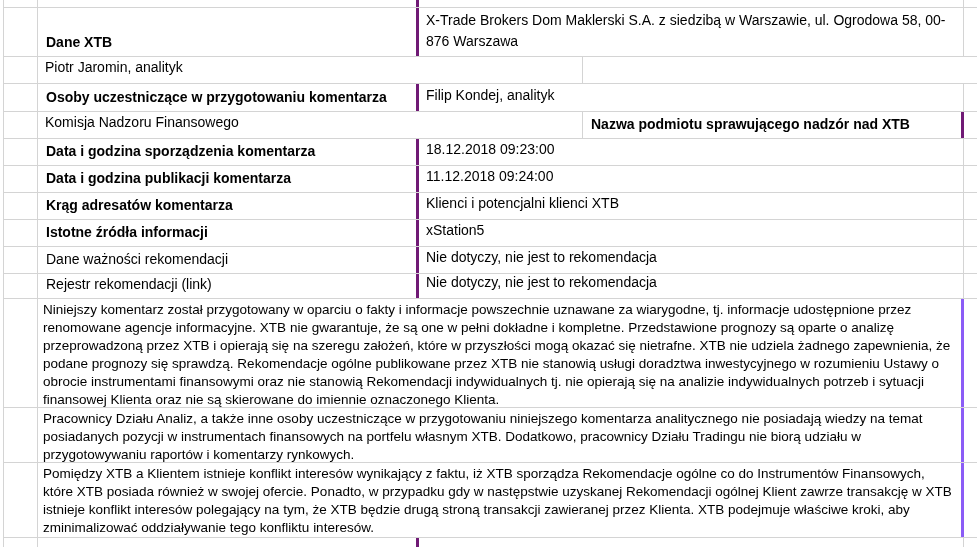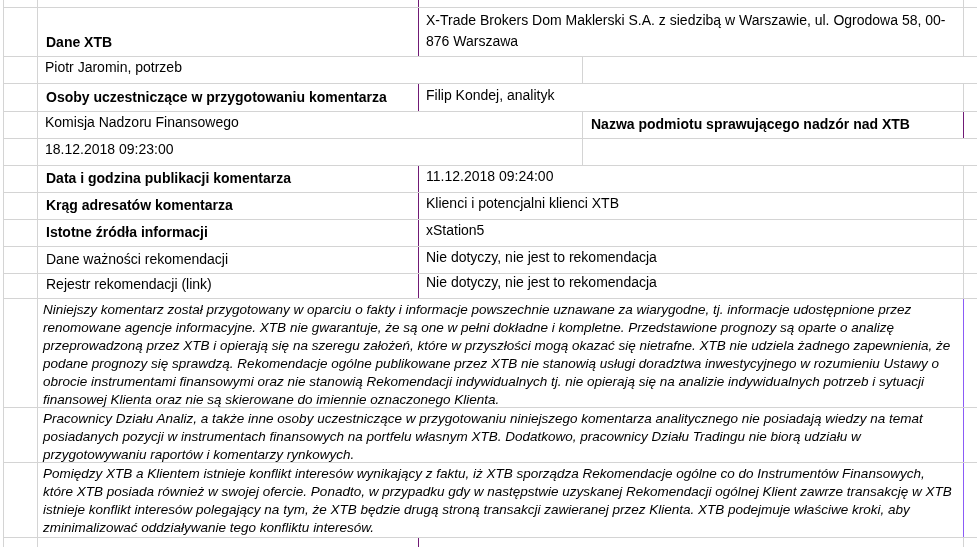--- a/index.html
+++ b/index.html
@@ -10,37 +10,36 @@
     color:#000000;
     font-family:"Liberation Sans",sans-serif;
     overflow:hidden;
   }
   .grid{position:absolute;left:3px;top:0;width:974px;}
   .row{display:flex;box-sizing:border-box;border-bottom:1px solid #d4d4d4;}
   .row:last-child{border-bottom:none;}
   .cell{box-sizing:border-box;flex:none;}
   .a{width:35px;border-left:1px solid #d4d4d4;border-right:1px solid #d4d4d4;}
   .b{
-    width:381px;border-right:1px solid #701a75;
+    width:381px;border-right:3px solid #701a75;
     display:flex;align-items:flex-end;
     padding:0 4px 6px 8px;
     font-size:14px;line-height:15px;
   }
   .c{
     width:545px;border-right:1px solid #d4d4d4;
     display:flex;align-items:flex-end;
     padding:0 6px 5px 7px;
     font-size:14px;line-height:21px;
   }
   .addr{padding-right:14px;padding-bottom:4px;}
   .boldlabel{font-weight:bold;}
   .tail{flex:1;}
   .p{
-    width:926px;border-right:1px solid #8b5cf6;
-    font-style:italic;
+    width:926px;border-right:3px solid #8b5cf6;
     font-size:13.5px;line-height:18px;
     padding:2px 6px 0 5px;
   }
 </style>
 </head>
 <body>
 
 <div class="sheet">
   <div class="grid">
 
@@ -53,40 +52,41 @@
 
     <div class="row" style="height:49px">
       <div class="cell a"></div>
       <div class="cell b boldlabel">Dane XTB</div>
       <div class="cell c addr">X-Trade Brokers Dom Maklerski S.A. z siedzibą w Warszawie, ul. Ogrodowa 58, 00-876 Warszawa</div>
       <div class="tail"></div>
     </div>
 
     <div class="row" style="height:27px">
       <div class="cell a"></div>
-      <div class="cell c">Piotr Jaromin, potrzeb</div>
+      <div class="cell c">Piotr Jaromin, analityk</div>
       <div class="tail"></div>
     </div>
 
     <div class="row" style="height:28px">
       <div class="cell a"></div>
       <div class="cell b boldlabel">Osoby uczestniczące w przygotowaniu komentarza</div>
       <div class="cell c">Filip Kondej, analityk</div>
       <div class="tail"></div>
     </div>
 
     <div class="row" style="height:27px">
       <div class="cell a"></div>
       <div class="cell c">Komisja Nadzoru Finansowego</div>
       <div class="cell b boldlabel">Nazwa podmiotu sprawującego nadzór nad XTB</div>
       <div class="tail"></div>
     </div>
 
     <div class="row" style="height:27px">
       <div class="cell a"></div>
+      <div class="cell b boldlabel">Data i godzina sporządzenia komentarza</div>
       <div class="cell c">18.12.2018 09:23:00</div>
       <div class="tail"></div>
     </div>
 
     <div class="row" style="height:27px">
       <div class="cell a"></div>
       <div class="cell b boldlabel">Data i godzina publikacji komentarza</div>
       <div class="cell c">11.12.2018 09:24:00</div>
       <div class="tail"></div>
     </div>

